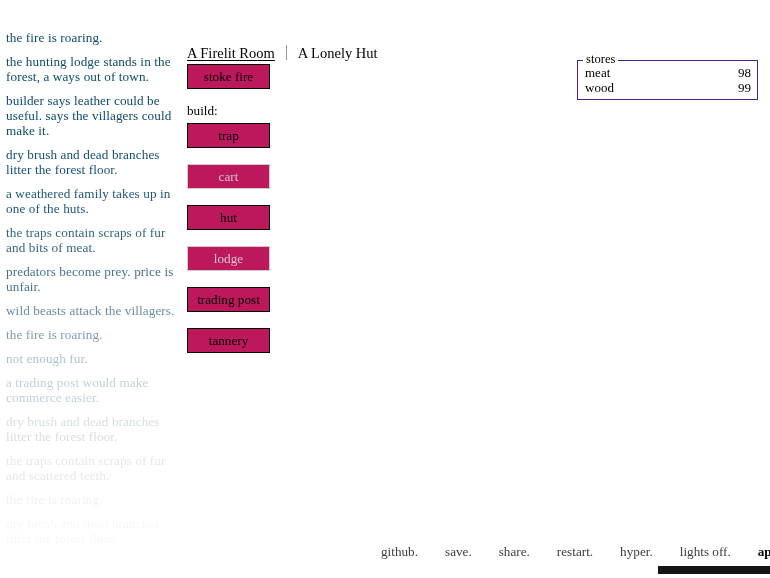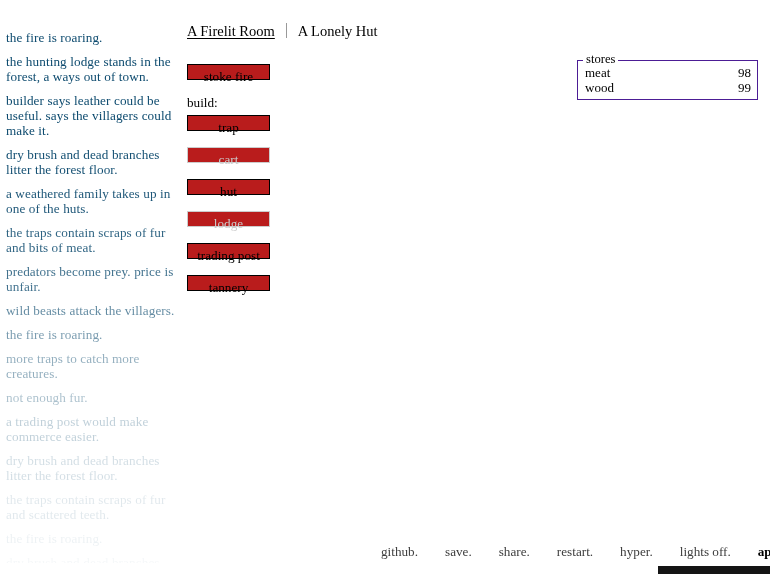--- a/index.html
+++ b/index.html
@@ -36,21 +36,21 @@
     line-height: 15px;
     margin-bottom: 9px;
     color: #0c4a6e;
     letter-spacing: 0.1px;
   }
 
   
   #header {
     position: absolute;
     left: 187px;
-    top: 21px;
+    top: 43px;
     height: 20px;
     display: flex;
     align-items: baseline;
     white-space: nowrap;
   }
   .header-button {
     font-size: 14.5px;
     line-height: 18px;
     color: #000;
     text-decoration: none;
@@ -73,23 +73,23 @@
 
   
   #room {
     position: absolute;
     left: 187px;
     top: 64px;
     width: 300px;
   }
   .main-button {
     width: 83px;
-    height: 16px;
+    height: 25px;
     border: 1px solid #000;
-    background: #b91c1c;
+    background: #be185d;
     font-family: "Liberation Serif", "DejaVu Serif", serif;
     font-size: 13.2px;
     line-height: 23px;
     text-align: center;
     color: #000;
     margin-bottom: 4px;
     cursor: pointer;
     padding: 0;
     user-select: none;
   }
@@ -190,21 +190,20 @@
   <div id="notifications">
       <div class="notification" style="opacity: 1;">the fire is roaring.</div>
       <div class="notification" style="opacity: 1;">the hunting lodge stands in the forest, a ways out of town.</div>
       <div class="notification" style="opacity: 1;">builder says leather could be useful. says the villagers could make it.</div>
       <div class="notification" style="opacity: 0.97;">dry brush and dead branches litter the forest floor.</div>
       <div class="notification" style="opacity: 0.93;">a weathered family takes up in one of the huts.</div>
       <div class="notification" style="opacity: 0.86;">the traps contain scraps of fur and bits of meat.</div>
       <div class="notification" style="opacity: 0.78;">predators become prey. price is unfair.</div>
       <div class="notification" style="opacity: 0.64;">wild beasts attack the villagers.</div>
       <div class="notification" style="opacity: 0.55;">the fire is roaring.</div>
-      <div class="notification" style="opacity: 0.44;">more traps to catch more creatures.</div>
       <div class="notification" style="opacity: 0.34;">not enough fur.</div>
       <div class="notification" style="opacity: 0.26;">a trading post would make commerce easier.</div>
       <div class="notification" style="opacity: 0.18;">dry brush and dead branches litter the forest floor.</div>
       <div class="notification" style="opacity: 0.12;">the traps contain scraps of fur and scattered teeth.</div>
       <div class="notification" style="opacity: 0.07;">the fire is roaring.</div>
       <div class="notification" style="opacity: 0.04;">dry brush and dead branches litter the forest floor.</div>
     </div>
 
   <div id="header">
       <span class="header-button selected">A Firelit Room</span>

